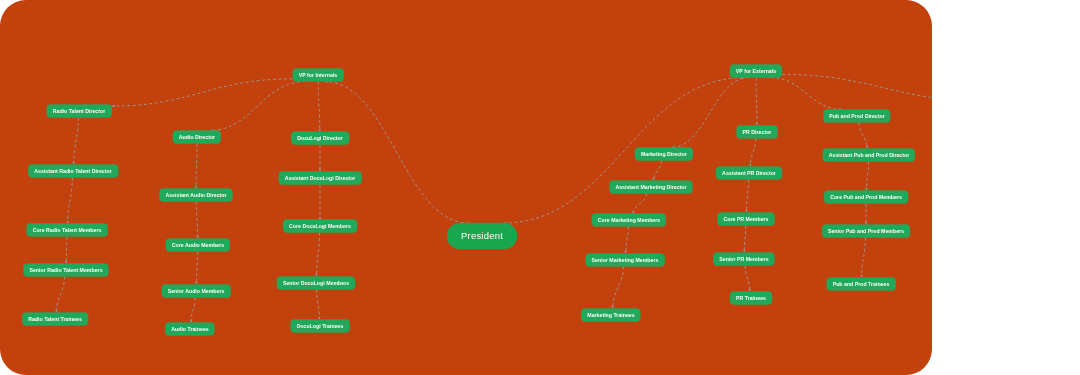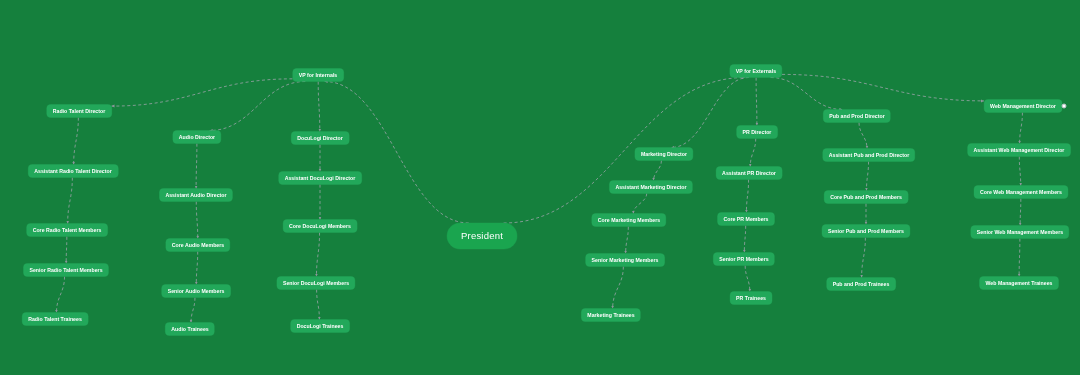--- a/index.html
+++ b/index.html
@@ -10,24 +10,25 @@
   }
   body {
     font-family: "Liberation Sans", sans-serif;
     width: 1080px;
     height: 375px;
     overflow: hidden;
     position: relative;
   }
   #canvas {
     position: relative;
-    width: 1080px;
+    width: 932px;
     height: 375px;
-    background: #15803d;
+    background: #c2410c;
     overflow: hidden;
+    border-radius: 26px;
   }
   #edge-layer {
     position: absolute;
     left: 0;
     top: 0;
     width: 1080px;
     height: 375px;
     pointer-events: none;
   }
   .node {

